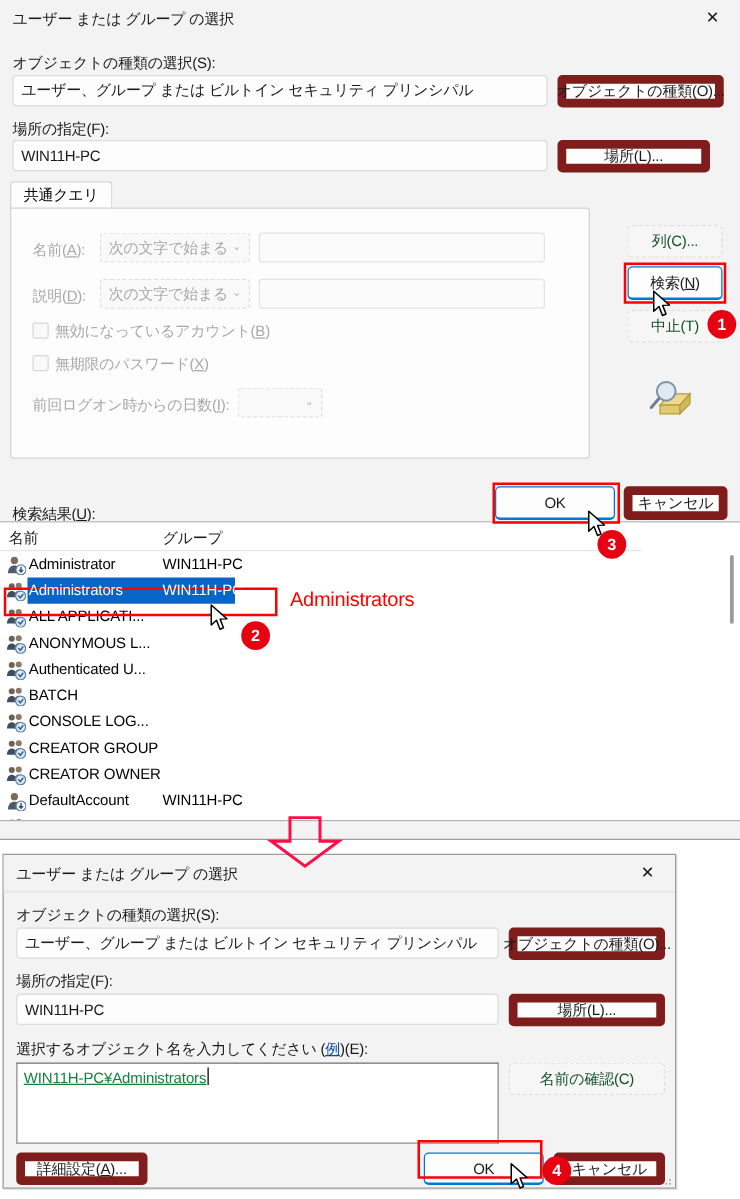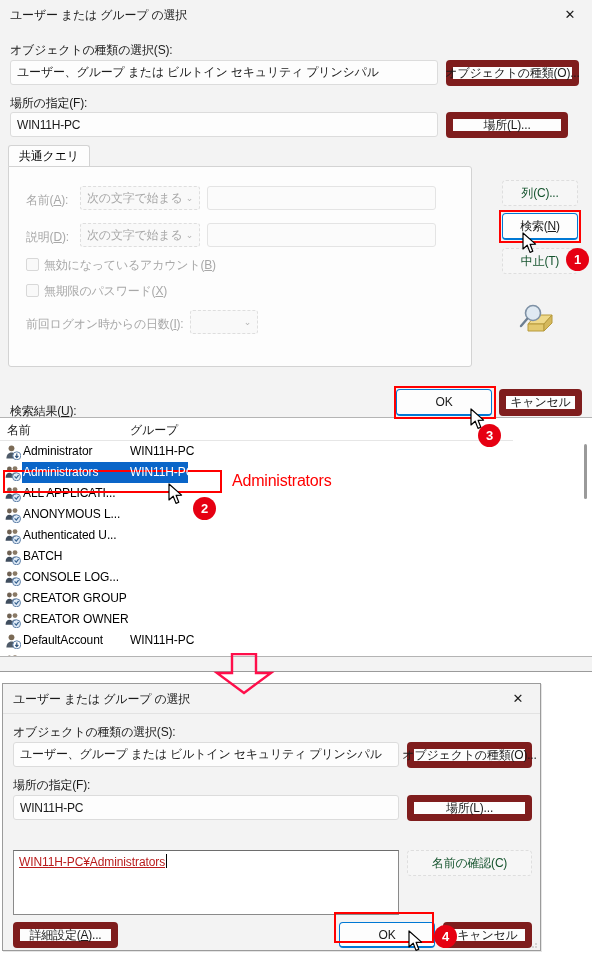--- a/index.html
+++ b/index.html
@@ -274,21 +274,21 @@
     position: absolute;
     box-sizing: border-box;
     background: #ffffff;
     border: 1px solid #8a8a8a;
     border-top-color: #6d6d6d;
   }
   .textarea .val {
     position: absolute;
     left: 5px; top: 4px;
     font-size: 12px;
-    color: #b91c1c;
+    color: #15803d;
     text-decoration: underline;
     letter-spacing: -0.1px;
     white-space: nowrap;
   }
   .caret {
     position: absolute;
     width: 1px; height: 14px;
     background: #000;
     top: 3px;
   }
@@ -548,20 +548,23 @@
   </div>
 
   <div class="lbl" style="left:10px; top:40px;">オブジェクトの種類の選択(S):</div>
   <div class="field" style="left:10px; top:58px; width:386px; height:25px;">ユーザー、グループ または ビルトイン セキュリティ プリンシパル</div>
   <div class="btn" style="left:404px; top:58px; width:125px; height:26px;">オブジェクトの種類(O)...</div>
 
   <div class="lbl" style="left:10px; top:93px;">場所の指定(F):</div>
   <div class="field" style="left:10px; top:111px; width:386px; height:25px;">WIN11H-PC</div>
   <div class="btn" style="left:404px; top:111px; width:125px; height:26px;">場所(L)...</div>
 
+  <div class="lbl" style="left:10px; top:147px;">
+    <span>選択するオブジェクト名を入力してください (</span><span style="color:#0b4f9e; text-decoration:underline;">例</span><span>)(E):</span>
+  </div>
 
   <div class="textarea" style="left:10px; top:166px; width:386px; height:65px;">
     <div class="val">WIN11H-PC¥Administrators</div>
     <div class="caret" style="left:152px;"></div>
   </div>
   <div class="btn disabled" style="left:404px; top:166px; width:125px; height:26px;">名前の確認(C)</div>
 
   <div class="btn" style="left:10px; top:238px; width:105px; height:26px;">詳細設定(<u>A</u>)...</div>
   <div class="btn default" style="left:336px; top:238px; width:96px; height:26px;">OK</div>
   <div class="btn" style="left:440px; top:238px; width:89px; height:26px;">キャンセル</div>

